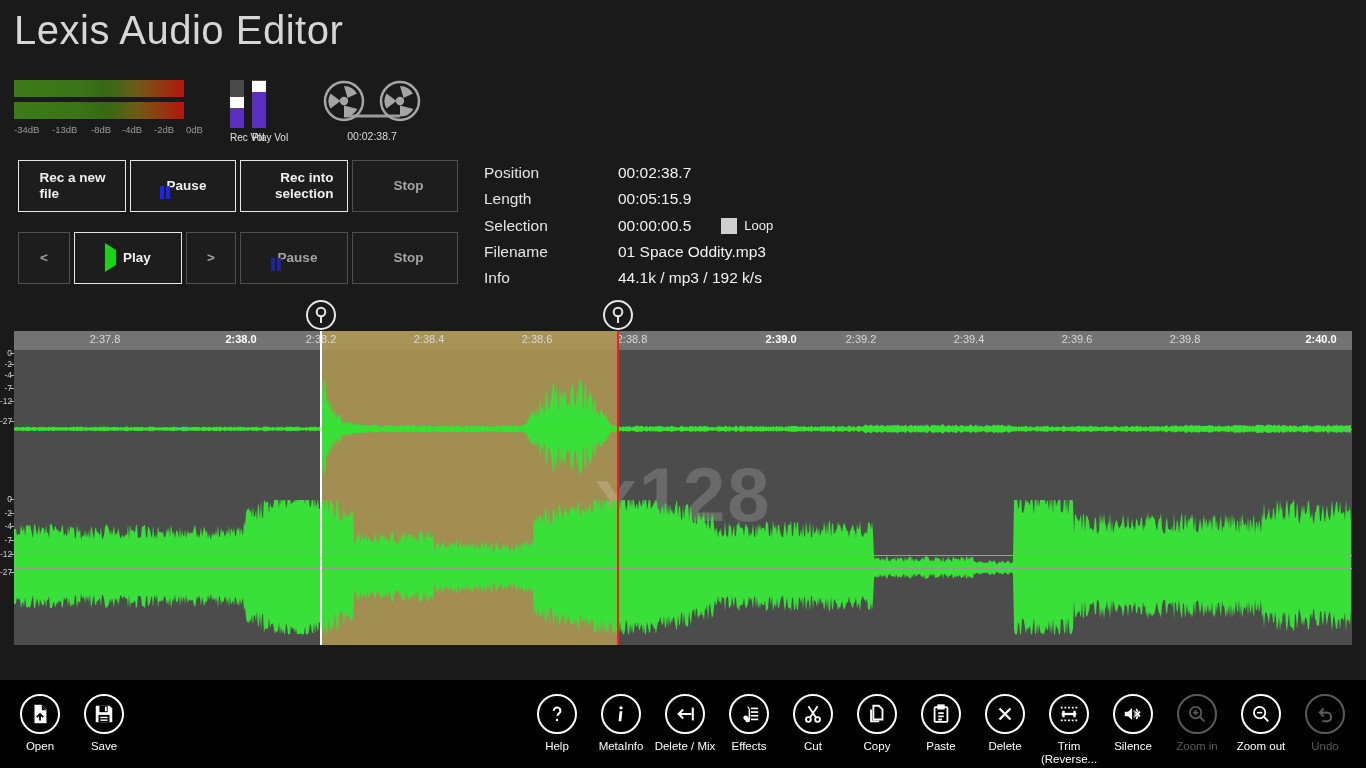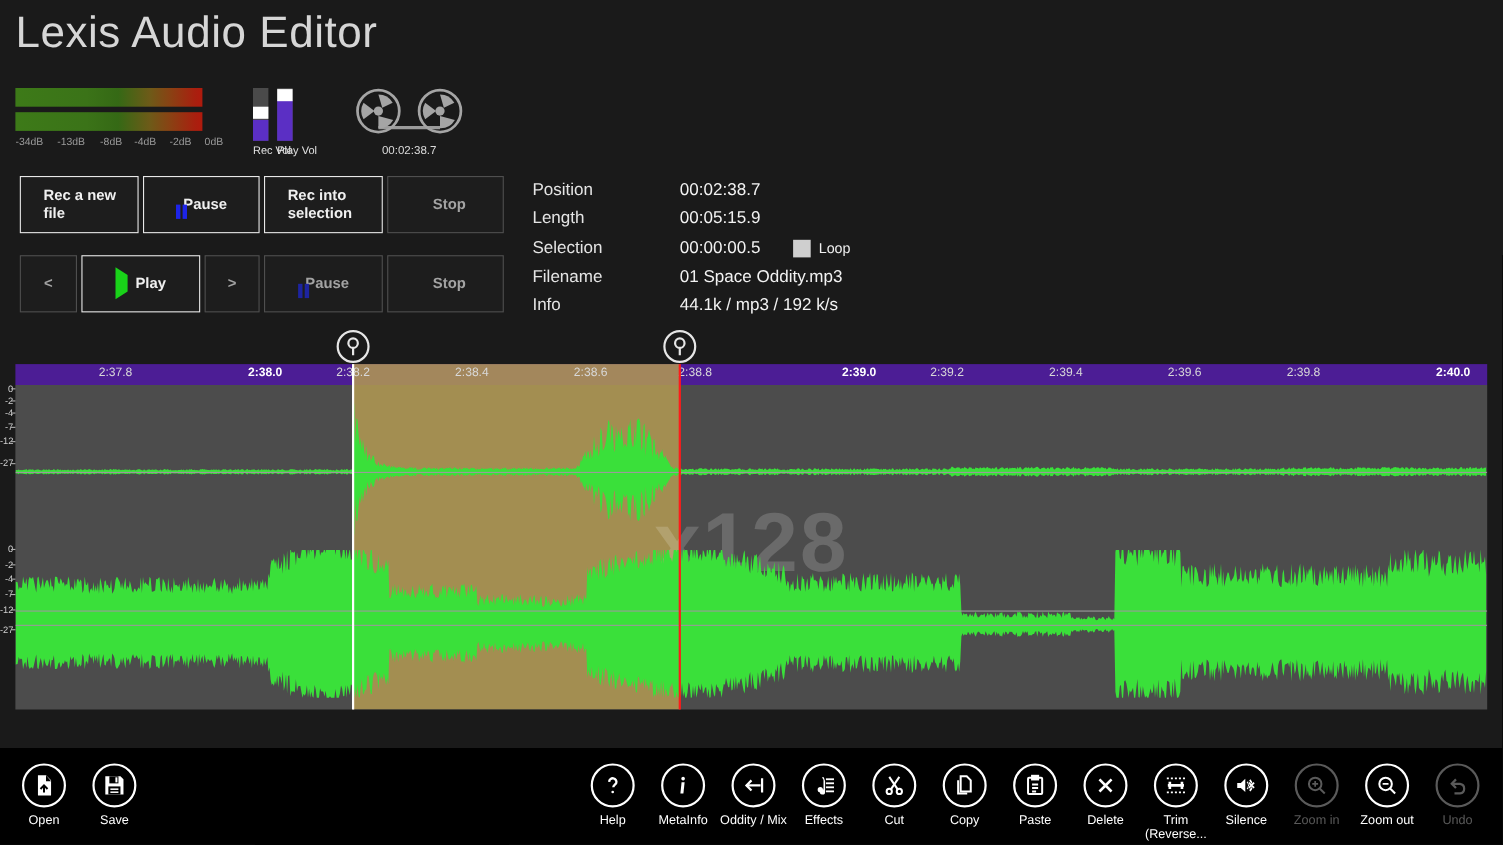--- a/index.html
+++ b/index.html
@@ -69,21 +69,21 @@
   .info-key { width: 134px; font-size: 15.5px; color: #e4e4e4; }
   .info-val { font-size: 15.5px; color: #f2f2f2; }
   .loop-wrap { display: flex; align-items: center; margin-left: 30px; gap: 7px; }
   .loop-box { width: 16px; height: 16px; background: #cfcfcf; }
   .loop-lbl { font-size: 13px; color: #efefef; }
 
   
   .editor { position: absolute; left: 0; top: 300px; width: 1366px; height: 345px; }
   .ruler {
     position: absolute; left: 14px; top: 31px; width: 1338px; height: 19px;
-    background: #4c1d95;
+    background: #737373;
   }
   .ruler .tick-lbl {
     position: absolute; top: 2px; font-size: 11px; color: #d8d8d8;
     transform: translateX(-50%); white-space: nowrap;
   }
   .ruler .tick-lbl.bold { color: #ffffff; font-weight: bold; margin-left: 28px; }
   .wave-area {
     position: absolute; left: 14px; top: 50px; width: 1338px; height: 295px;
     background: #4c4c4c; overflow: hidden;
   }
@@ -182,21 +182,21 @@
       <div class="btn enabled" style="left: 18px; top: 160px; width: 108px; height: 52px;">
         <span class="glyph"><span class="dot" style="background: rgb(232, 20, 20);"></span></span>
         <span style="max-width: 72px;">Rec a new file</span>
       </div>
       <div class="btn enabled" style="left: 130px; top: 160px; width: 106px; height: 52px;">
         <span class="glyph"><span class="pausebars"><i style="background: rgb(29, 36, 232);"></i><i style="background: rgb(29, 36, 232);"></i></span></span>
         <span style="max-width: 72px;">Pause</span>
       </div>
       <div class="btn enabled" style="left: 240px; top: 160px; width: 108px; height: 52px;">
         <span class="glyph"><span class="dot" style="background: rgb(240, 184, 24);"></span></span>
-        <span style="max-width: 72px;">Rec into selection</span>
+        <span style="max-width: 72px; text-align: right;">Rec into selection</span>
       </div>
       <div class="btn disabled" style="left: 352px; top: 160px; width: 106px; height: 52px;">
         <span class="glyph"><span class="sq" style="background: rgb(110, 110, 110);"></span></span>
         <span style="max-width: 72px;">Stop</span>
       </div>
     </div>
   <div id="play-buttons">
       <div class="btn disabled" style="left: 18px; top: 232px; width: 52px; height: 52px;">
         <span style="max-width: 72px;">&lt;</span>
       </div>
@@ -334,21 +334,21 @@
         <div class="lbl">MetaInfo</div>
       </div>
       <div class="tool" style="left: 649px;">
         <div class="circ">
           <svg width="22" height="22" viewBox="0 0 24 24" fill="none" stroke="currentColor" stroke-width="2.2">
             <path d="M19 12H5"></path>
             <path d="M10 7l-5 5 5 5"></path>
             <path d="M20.5 5v14"></path>
           </svg>
         </div>
-        <div class="lbl">Oddity / Mix</div>
+        <div class="lbl">Delete / Mix</div>
       </div>
       <div class="tool" style="left: 713px;">
         <div class="circ">
           <svg width="22" height="22" viewBox="0 0 24 24" fill="currentColor">
             <path d="M10 4l1.6 2.5v9.6a2.6 2.6 0 10 1.6 2.4V8l-1.3-4z"></path>
             <circle cx="8.4" cy="16.2" r="2.6"></circle>
             <rect x="14" y="5" width="8" height="1.8"></rect>
             <rect x="14" y="9" width="8" height="1.8"></rect>
             <rect x="14" y="13" width="8" height="1.8"></rect>
             <rect x="14" y="17" width="8" height="1.8"></rect>

